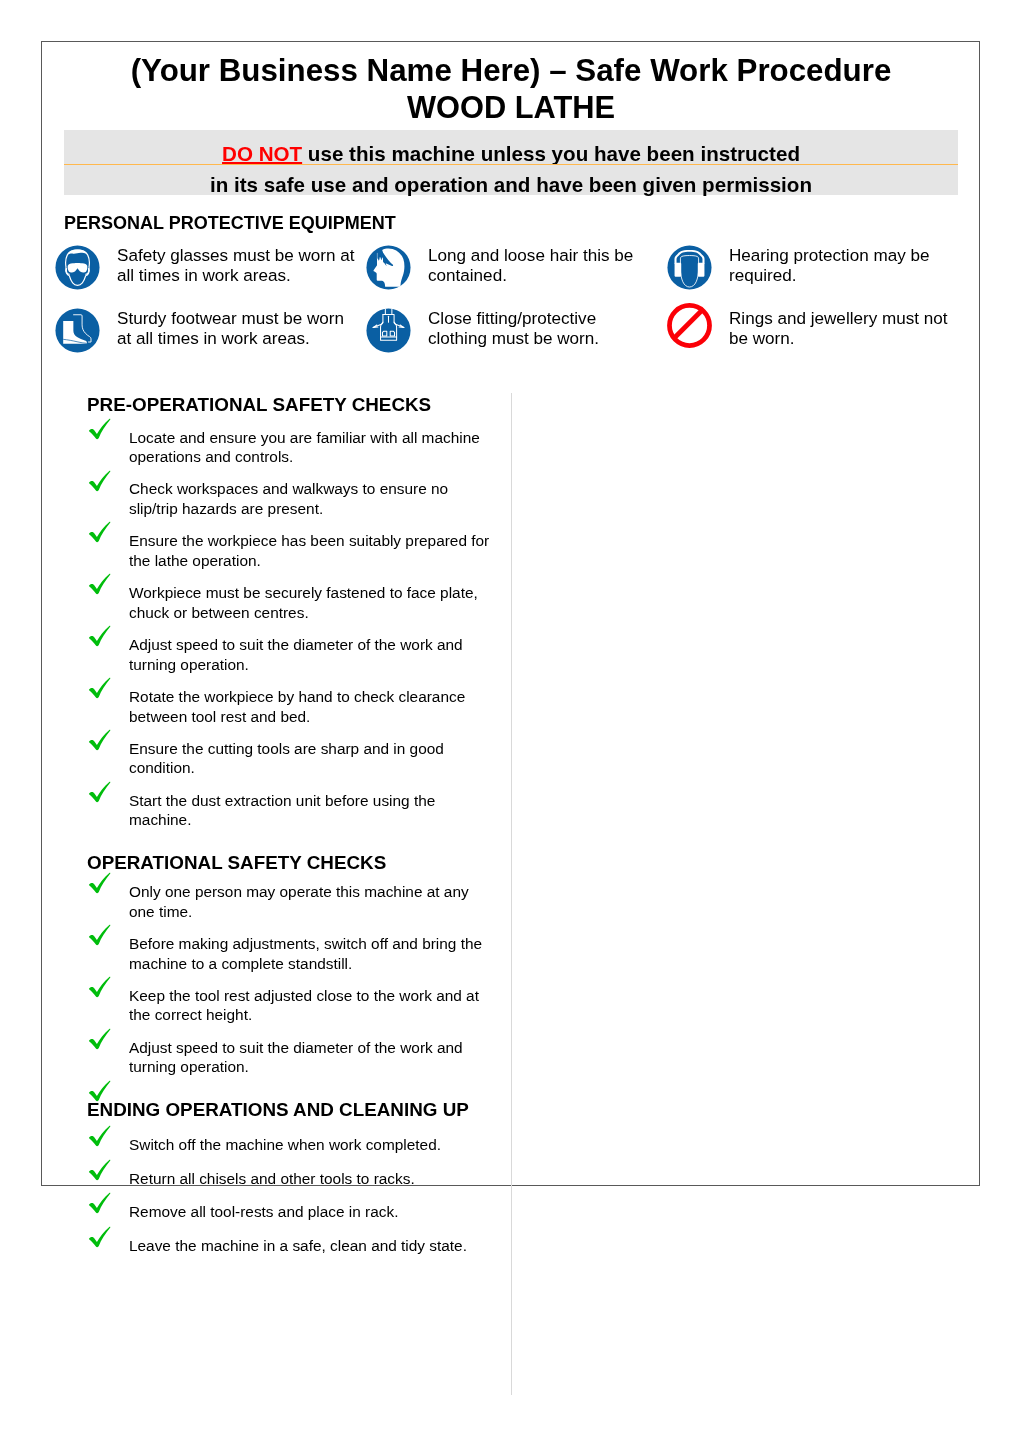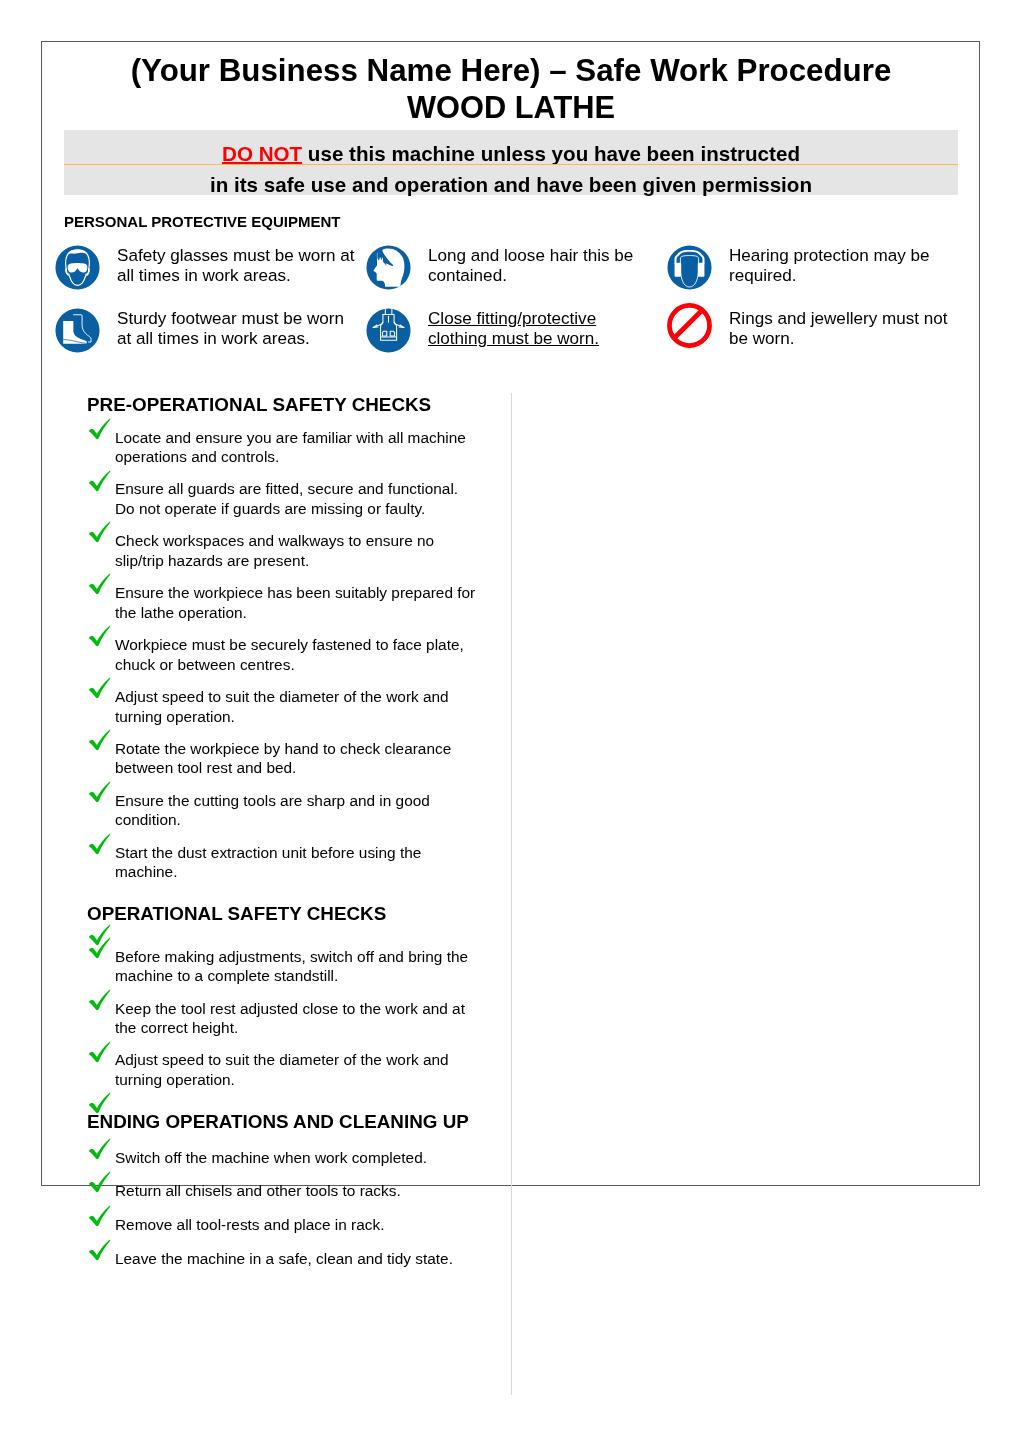--- a/index.html
+++ b/index.html
@@ -18,36 +18,36 @@
   .banner{position:absolute;left:22px;top:88px;width:894px;height:64.6px;background:#e5e5e5;}
   .banner .row{position:absolute;left:0;width:894px;text-align:center;
                font-size:20.6px;font-weight:bold;color:#000;line-height:20px;}
   .banner .row.r1{top:14.4px;}
   .banner .row.r2{top:45.4px;}
   .banner .sep{position:absolute;left:0;top:34.3px;width:894px;height:1px;background:#ffb84d;}
   .banner .donot{color:#FF0000;text-decoration:underline;text-decoration-thickness:2px;
                  text-underline-offset:0.5px;}
 
   
-  .ppe-head{position:absolute;left:22px;top:171.3px;font-size:15px;font-weight:bold;color:#000;}
+  .ppe-head{position:absolute;left:22px;top:171.3px;font-size:18px;font-weight:bold;color:#000;}
   .ppe-grid{position:absolute;left:0px;top:203px;width:939px;}
   .ppe-cell{position:absolute;}
   .ppe-ico{position:absolute;left:0;top:0;width:45px;height:45px;}
   .ppe-txt{position:absolute;left:62px;top:1.1px;font-size:17.1px;line-height:19.9px;color:#000;}
 
   
   .coldiv{position:absolute;left:469px;top:350.9px;width:1px;height:1002px;background:#d9d9d9;}
   .leftcol{position:absolute;left:45px;top:363.2px;width:445px;}
   .rightcol{position:absolute;left:480px;top:351px;width:445px;height:1002px;}
 
   h2.sec{font-size:18.84px;font-weight:bold;color:#000;margin:0;padding:0;line-height:19.6px;position:relative;top:-9.9px;}
   .item{position:relative;margin:0;padding:0;}
   .item .tick{position:absolute;left:1.1px;top:-9.9px;width:24px;text-align:left;}
   .item .tick svg{display:block;}
-  .item .txt{display:block;margin-left:28px;width:363px;font-size:15.4px;line-height:19.6px;color:#000;}
+  .item .txt{display:block;margin-left:42px;width:363px;font-size:15.4px;line-height:19.6px;color:#000;}
 </style>
 </head>
 <body>
 
 <div class="page">
 
   <div class="title">
     <div class="l1">(Your Business Name Here) – Safe Work Procedure</div>
     <div class="l2">WOOD LATHE</div>
   </div>
@@ -117,21 +117,21 @@
               <path d="M16.5 43.2 L26.5 42.4"></path>
               <path d="M83.5 43.2 L75.8 37.8"></path>
               <path d="M83.5 43.2 L73.5 42.4"></path>
               <path d="M37.6 31.5 L34.2 36 C32.8 38 32.3 40 32.3 42.5 L32.3 71.8 L68 71.8 L68 42.5 C68 40 67.4 38 66 36 L62.4 31.5"></path>
               <path d="M39.5 51.5 L46.2 51.5 L46.2 62.4 L36.6 62.4 L36.6 54.2 Z"></path>
               <path d="M60.5 51.5 L53.8 51.5 L53.8 62.4 L63.4 62.4 L63.4 54.2 Z"></path>
               <path d="M32.3 64.5 L68 64.5"></path>
               <path d="M50 18.6 L50 31.5"></path>
             </g>
           </svg></div>
-        <div class="ppe-txt" style="width: 225px; text-decoration: underline;">Close fitting/protective clothing must be worn.</div>
+        <div class="ppe-txt" style="width: 225px;">Close fitting/protective clothing must be worn.</div>
       </div>
       <div class="ppe-cell" style="left: 625px; top: 62.6px;">
         <div class="ppe-ico"><svg width="45" height="45" viewBox="0 0 100 100" style="margin-top:-4.7px;margin-left:0.2px">
             <circle cx="50" cy="50" r="44.5" fill="none" stroke="#FB0007" stroke-width="10.6"></circle>
             <path d="M18.3 75.5 L75.5 18.3" stroke="#FB0007" stroke-width="10.6" stroke-linecap="butt"></path>
           </svg></div>
         <div class="ppe-txt" style="width: 235px;">Rings and jewellery must not be worn.</div>
       </div>
     </div>
 
@@ -145,28 +145,20 @@
           </svg>
         </span>
         <span class="txt">Locate and ensure you are familiar with all machine operations and controls.</span>
       </div>
       <div class="item" style="margin-bottom: 12.7px;">
         <span class="tick">
           <svg width="23" height="22" viewBox="0 0 23 22">
             <path d="M1.0 12.8 C1.7 11.8 2.7 11.1 3.9 11.1 C5.0 11.1 5.9 11.7 6.6 12.7 L8.9 16.0 C11.8 11.0 16.0 5.4 21.3 1.0 C22.0 0.4 22.7 1.1 22.1 1.8 C17.3 7.5 13.2 13.9 10.8 20.0 C10.2 21.4 8.6 21.6 7.7 20.3 C6.1 18.1 3.6 15.0 1.4 13.5 C0.85 13.1 0.8 13.05 1.0 12.8 Z" fill="#00BD0C"></path>
           </svg>
         </span>
-        <span class="txt">Ensure all guards are fitted, secure and functional. Do not operate if guards are missing or faulty.</span>
-      </div>
-      <div class="item" style="margin-bottom: 12.7px;">
-        <span class="tick">
-          <svg width="23" height="22" viewBox="0 0 23 22">
-            <path d="M1.0 12.8 C1.7 11.8 2.7 11.1 3.9 11.1 C5.0 11.1 5.9 11.7 6.6 12.7 L8.9 16.0 C11.8 11.0 16.0 5.4 21.3 1.0 C22.0 0.4 22.7 1.1 22.1 1.8 C17.3 7.5 13.2 13.9 10.8 20.0 C10.2 21.4 8.6 21.6 7.7 20.3 C6.1 18.1 3.6 15.0 1.4 13.5 C0.85 13.1 0.8 13.05 1.0 12.8 Z" fill="#00BD0C"></path>
-          </svg>
-        </span>
         <span class="txt">Check workspaces and walkways to ensure no slip/trip hazards are present.</span>
       </div>
       <div class="item" style="margin-bottom: 12.7px;">
         <span class="tick">
           <svg width="23" height="22" viewBox="0 0 23 22">
             <path d="M1.0 12.8 C1.7 11.8 2.7 11.1 3.9 11.1 C5.0 11.1 5.9 11.7 6.6 12.7 L8.9 16.0 C11.8 11.0 16.0 5.4 21.3 1.0 C22.0 0.4 22.7 1.1 22.1 1.8 C17.3 7.5 13.2 13.9 10.8 20.0 C10.2 21.4 8.6 21.6 7.7 20.3 C6.1 18.1 3.6 15.0 1.4 13.5 C0.85 13.1 0.8 13.05 1.0 12.8 Z" fill="#00BD0C"></path>
           </svg>
         </span>
         <span class="txt">Ensure the workpiece has been suitably prepared for the lathe operation.</span>
       </div>
@@ -210,20 +202,21 @@
         </span>
         <span class="txt">Start the dust extraction unit before using the machine.</span>
       </div>
       <h2 class="sec" style="margin-top: 32.6px; margin-bottom: 0;">OPERATIONAL SAFETY CHECKS</h2>
       <div class="item" style="margin-bottom: 12.7px;">
         <span class="tick">
           <svg width="23" height="22" viewBox="0 0 23 22">
             <path d="M1.0 12.8 C1.7 11.8 2.7 11.1 3.9 11.1 C5.0 11.1 5.9 11.7 6.6 12.7 L8.9 16.0 C11.8 11.0 16.0 5.4 21.3 1.0 C22.0 0.4 22.7 1.1 22.1 1.8 C17.3 7.5 13.2 13.9 10.8 20.0 C10.2 21.4 8.6 21.6 7.7 20.3 C6.1 18.1 3.6 15.0 1.4 13.5 C0.85 13.1 0.8 13.05 1.0 12.8 Z" fill="#00BD0C"></path>
           </svg>
         </span>
+        <span class="txt">Only one person may operate this machine at any one time.</span>
       </div>
       <div class="item" style="margin-bottom: 12.7px;">
         <span class="tick">
           <svg width="23" height="22" viewBox="0 0 23 22">
             <path d="M1.0 12.8 C1.7 11.8 2.7 11.1 3.9 11.1 C5.0 11.1 5.9 11.7 6.6 12.7 L8.9 16.0 C11.8 11.0 16.0 5.4 21.3 1.0 C22.0 0.4 22.7 1.1 22.1 1.8 C17.3 7.5 13.2 13.9 10.8 20.0 C10.2 21.4 8.6 21.6 7.7 20.3 C6.1 18.1 3.6 15.0 1.4 13.5 C0.85 13.1 0.8 13.05 1.0 12.8 Z" fill="#00BD0C"></path>
           </svg>
         </span>
         <span class="txt">Before making adjustments, switch off and bring the machine to a complete standstill.</span>
       </div>
       <div class="item" style="margin-bottom: 12.7px;">

